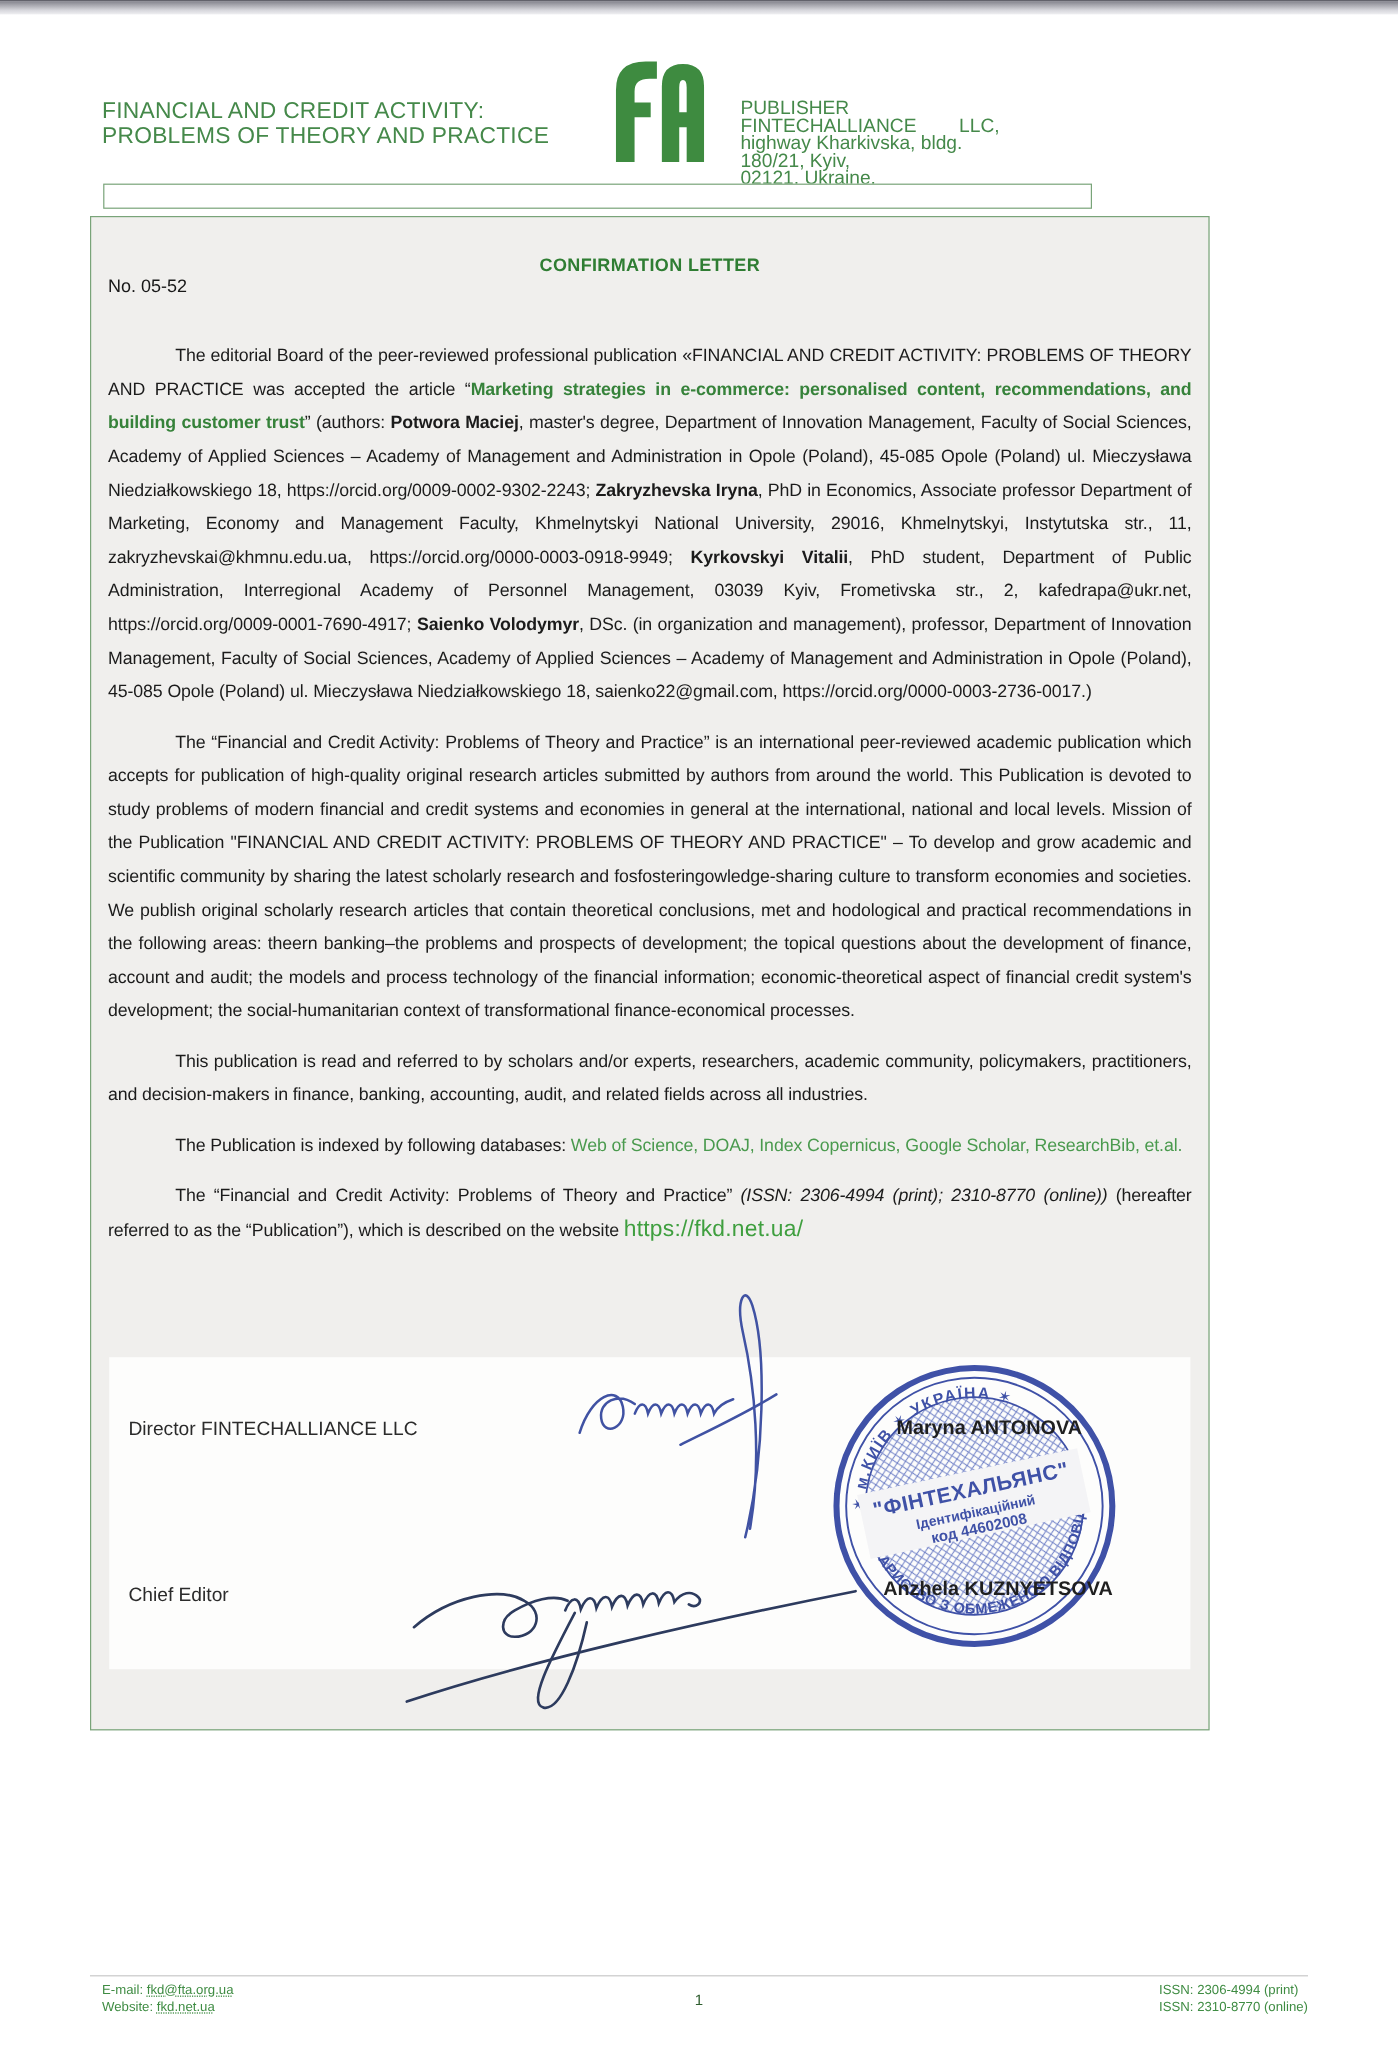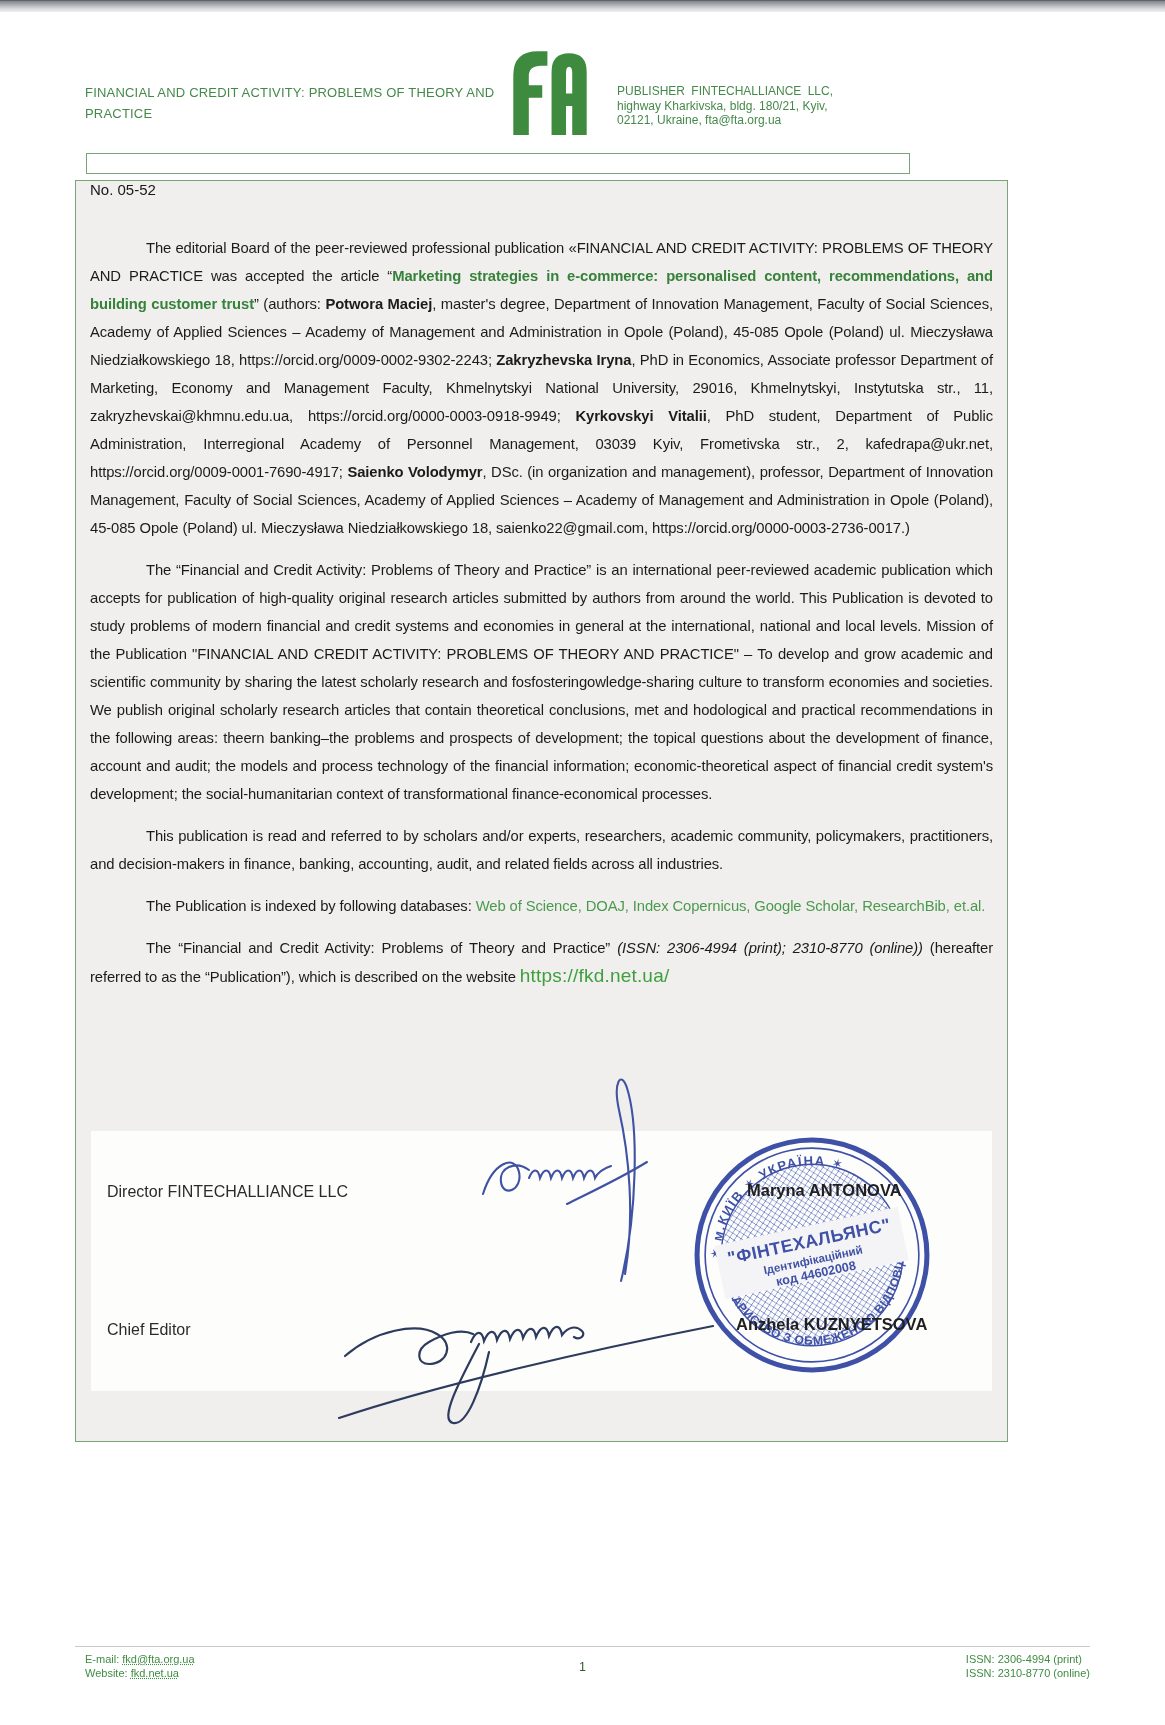--- a/index.html
+++ b/index.html
@@ -4,24 +4,24 @@
 <style>
   html,body{margin:0;padding:0;}
   body{
     width:1165px;height:1725px;position:relative;background:#ffffff;
     font-family:"Liberation Sans","DejaVu Sans",sans-serif;overflow:hidden;
   }
   .top-edge{position:absolute;left:0;top:0;width:1165px;height:11px;
     background:linear-gradient(#83838c,#d8d8dd 70%,#efeff2);border-top:1px solid #62626b;}
   
   .journal-title{position:absolute;left:85px;top:82px;width:410px;
-    font-size:13px;line-height:21px;color:#45894a;letter-spacing:.2px;}
+    font-size:19px;line-height:21px;color:#45894a;letter-spacing:.2px;}
   .logo{position:absolute;left:512px;top:44px;width:76px;height:92px;}
   .publisher{position:absolute;left:617px;top:84px;width:216px;
-    font-size:12px;line-height:14.5px;color:#45894a;}
+    font-size:16px;line-height:14.5px;color:#45894a;}
   .pub-line{display:block;}
   .pub-line.just{text-align:justify;text-align-last:justify;}
   .thin-box{position:absolute;left:86px;top:153px;width:822px;height:19px;
     background:#ffffff;border:1px solid #79a479;}
   
   .letter-box{position:absolute;left:75px;top:180px;width:933px;height:1262px;
     background:#f0efed;border:1px solid #79a479;box-sizing:border-box;padding:0 14px;}
   .letter-heading{margin:32px 0 0;text-align:center;color:#2f7d33;
     font-weight:bold;font-size:15px;letter-spacing:.3px;}
   .letter-number{font-size:15px;color:#181818;}
@@ -71,20 +71,21 @@
 
   <div class="publisher">
     <span class="pub-line just">PUBLISHER FINTECHALLIANCE LLC,</span>
     <span class="pub-line">highway Kharkivska, bldg. 180/21, Kyiv,</span>
     <span class="pub-line">02121, Ukraine, fta@fta.org.ua</span>
   </div>
 
   <div class="thin-box"></div>
 
   <div class="letter-box">
+    <div class="letter-heading">CONFIRMATION LETTER</div>
     <div class="letter-number">No. 05-52</div>
 
     <p class="para first"><span>The editorial Board of the peer-reviewed professional publication «FINANCIAL AND CREDIT ACTIVITY: PROBLEMS OF THEORY AND PRACTICE was accepted the article “</span><span class="article-title">Marketing strategies in e-commerce: personalised content, recommendations, and building customer trust</span><span>” (authors: </span><span class="author">Potwora Maciej</span><span>, master's degree, Department of Innovation Management, Faculty of Social Sciences, Academy of Applied Sciences – Academy of Management and Administration in Opole (Poland), 45-085 Opole (Poland) ul. Mieczysława Niedziałkowskiego 18, https://orcid.org/0009-0002-9302-2243; </span><span class="author">Zakryzhevska Iryna</span><span>, PhD in Economics, Associate professor Department of Marketing, Economy and Management Faculty, Khmelnytskyi National University, 29016, Khmelnytskyi, Instytutska str., 11, zakryzhevskai@khmnu.edu.ua, https://orcid.org/0000-0003-0918-9949; </span><span class="author">Kyrkovskyi Vitalii</span><span>, PhD student, Department of Public Administration, Interregional Academy of Personnel Management, 03039 Kyiv, Frometivska str., 2, kafedrapa@ukr.net, https://orcid.org/0009-0001-7690-4917; </span><span class="author">Saienko Volodymyr</span><span>, DSc. (in organization and management), professor, Department of Innovation Management, Faculty of Social Sciences, Academy of Applied Sciences – Academy of Management and Administration in Opole (Poland), 45-085 Opole (Poland) ul. Mieczysława Niedziałkowskiego 18, saienko22@gmail.com, https://orcid.org/0000-0003-2736-0017.)</span></p>
 
     <p class="para">The “Financial and Credit Activity: Problems of Theory and Practice” is an international peer-reviewed academic publication which accepts for publication of high-quality original research articles submitted by authors from around the world. This Publication is devoted to study problems of modern financial and credit systems and economies in general at the international, national and local levels. Mission of the Publication "FINANCIAL AND CREDIT ACTIVITY: PROBLEMS OF THEORY AND PRACTICE" – To develop and grow academic and scientific community by sharing the latest scholarly research and fosfosteringowledge-sharing culture to transform economies and societies. We publish original scholarly research articles that contain theoretical conclusions, met and hodological and practical recommendations in the following areas: theern banking–the problems and prospects of development; the topical questions about the development of finance, account and audit; the models and process technology of the financial information; economic-theoretical aspect of financial credit system's development; the social-humanitarian context of transformational finance-economical processes.</p>
 
     <p class="para">This publication is read and referred to by scholars and/or experts, researchers, academic community, policymakers, practitioners, and decision-makers in finance, banking, accounting, audit, and related fields across all industries.</p>
 
     <p class="para"><span>The Publication is indexed by following databases: </span><span class="db-list">Web of Science, DOAJ, Index Copernicus, Google Scholar, ResearchBib, et.al.</span></p>
 

